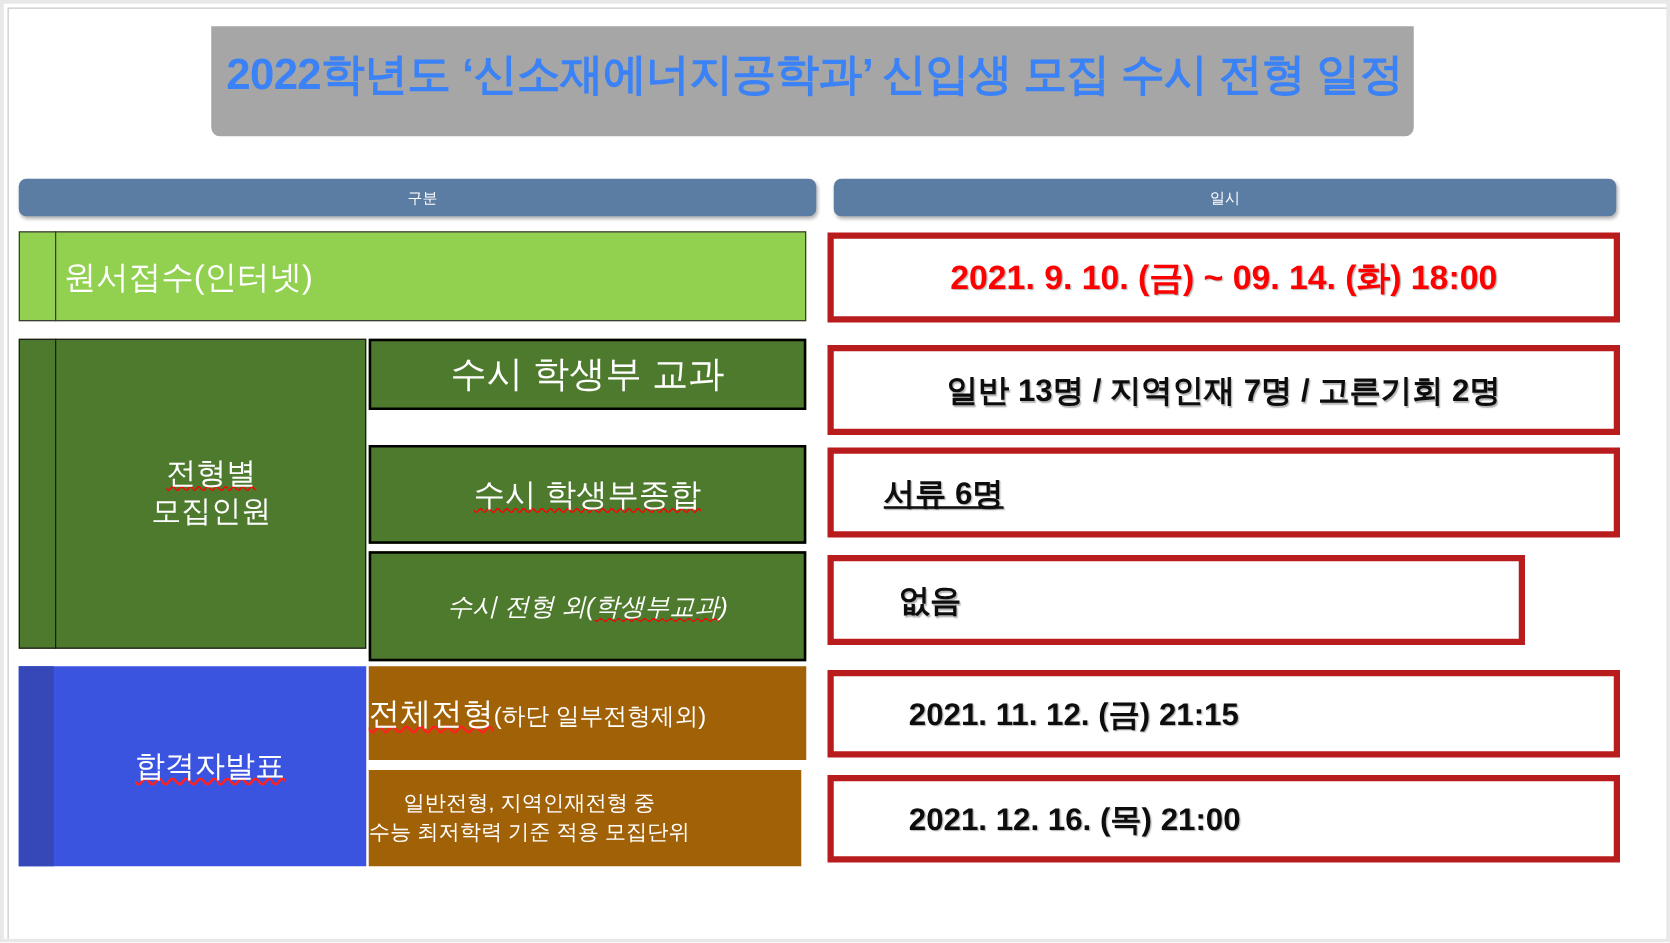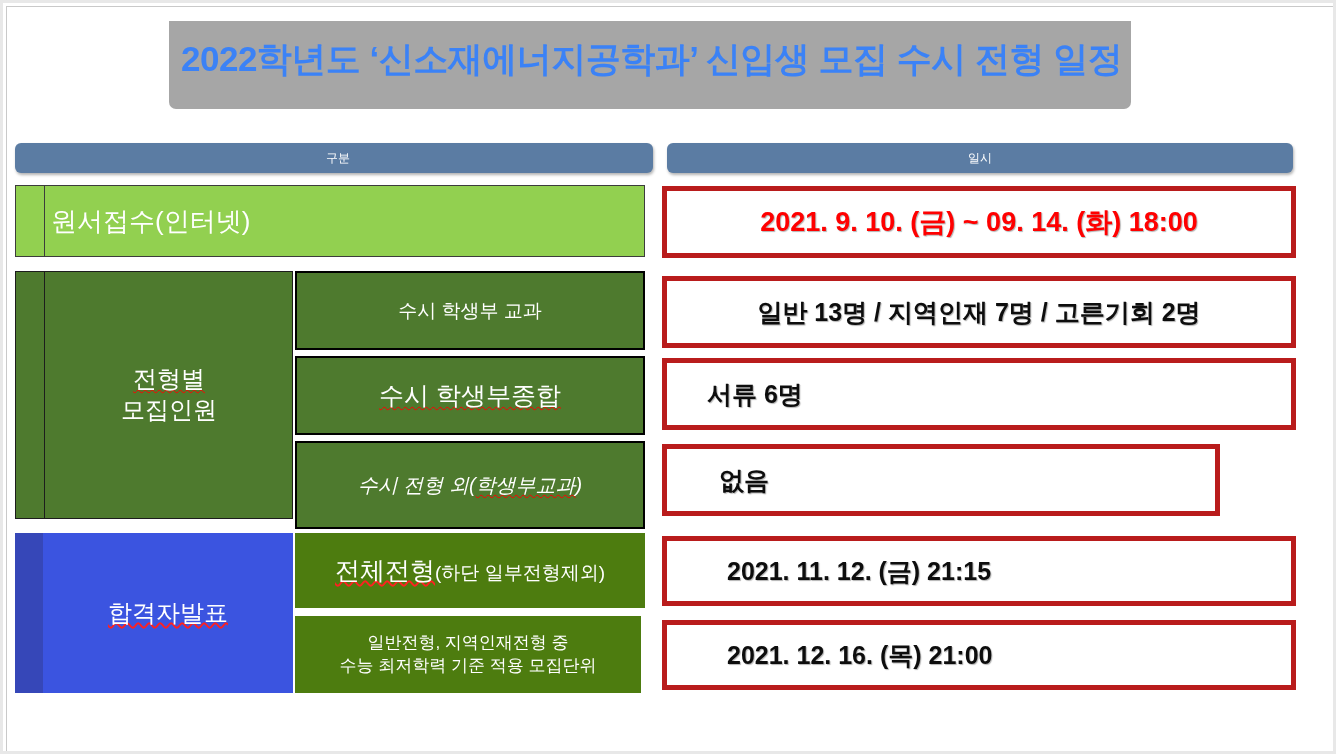--- a/index.html
+++ b/index.html
@@ -113,21 +113,21 @@
     line-height: 1.28;
   }
 
   .sub-green {
     background: #4e7a2e;
     border: 2px solid #000000;
     justify-content: center;
     text-align: center;
     color: #ffffff;
   }
-  #sub-g1 { left: 292px; top: 268px; width: 350px; height: 79px; font-size: 19px; }
+  #sub-g1 { left: 292px; top: 268px; width: 350px; height: 57px; font-size: 29px; }
   #sub-g2 { left: 292px; top: 353px; width: 350px; height: 79px; font-size: 25px; }
   #sub-g3 { left: 292px; top: 438px; width: 350px; height: 88px; font-size: 20px; font-style: italic; }
 
   
   #grp-blue {
     left: 12px; top: 530px; width: 278px; height: 160px;
     background: #3b54e0;
     border: none;
   }
   #grp-blue-strip {
@@ -135,23 +135,23 @@
     background: #3647b8;
   }
   #grp-blue-label {
     left: 40px; top: 530px; width: 250px; height: 160px;
     justify-content: center;
     text-align: center;
     font-size: 24px;
   }
 
   .sub-blue {
-    background: #4d7c0f;
+    background: #a16207;
     border: none;
-    justify-content: center;
+    justify-content: flex-start;
     text-align: center;
     color: #ffffff;
   }
   #sub-b1 { left: 292px; top: 530px; width: 350px; height: 75px; }
   #sub-b2 { left: 292px; top: 613px; width: 346px; height: 77px; font-size: 17px; line-height: 1.3; }
 
   .b1-main { font-size: 25px; }
   .b1-sub  { font-size: 19px; }
 
   
@@ -174,20 +174,21 @@
   }
   #val2 {
     left: 659px; top: 273px; width: 634px; height: 72px;
     justify-content: center;
     font-size: 25px;
   }
   #val3 {
     left: 659px; top: 355px; width: 634px; height: 72px;
     padding-left: 40px;
     font-size: 25px;
+    text-decoration: underline;
   }
   #val4 {
     left: 659px; top: 441px; width: 558px; height: 72px;
     padding-left: 52px;
     font-size: 25px;
   }
   #val5 {
     left: 659px; top: 533px; width: 634px; height: 70px;
     padding-left: 60px;
     font-size: 25px;

